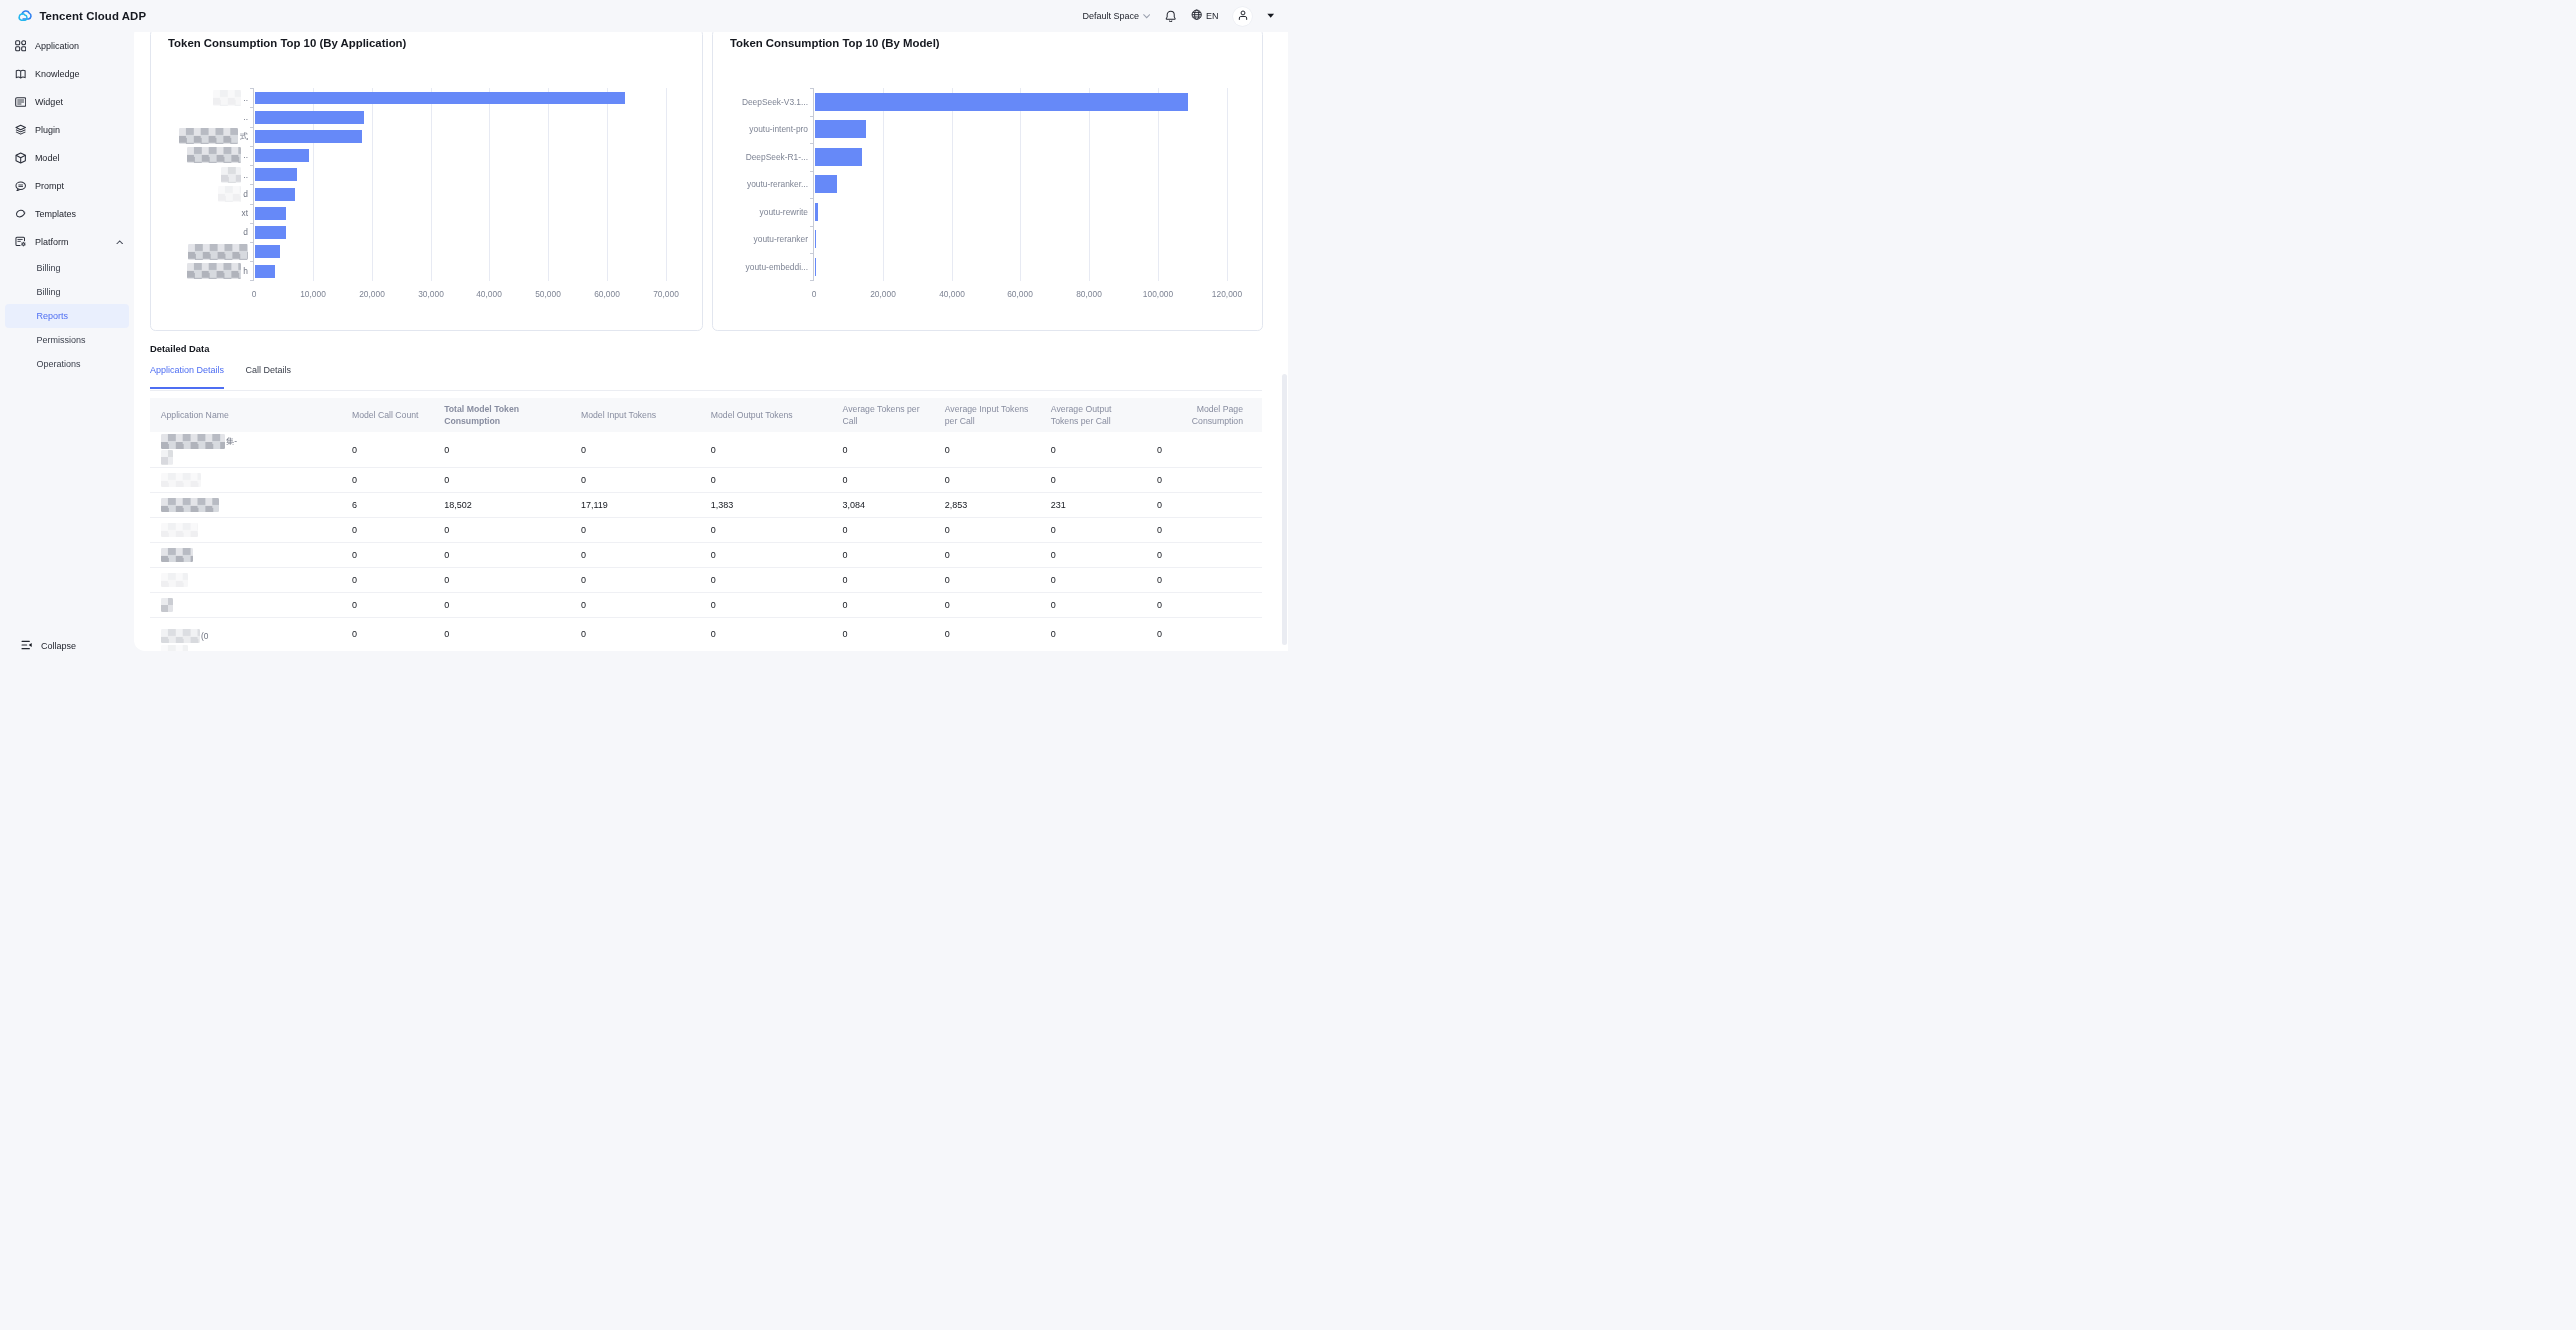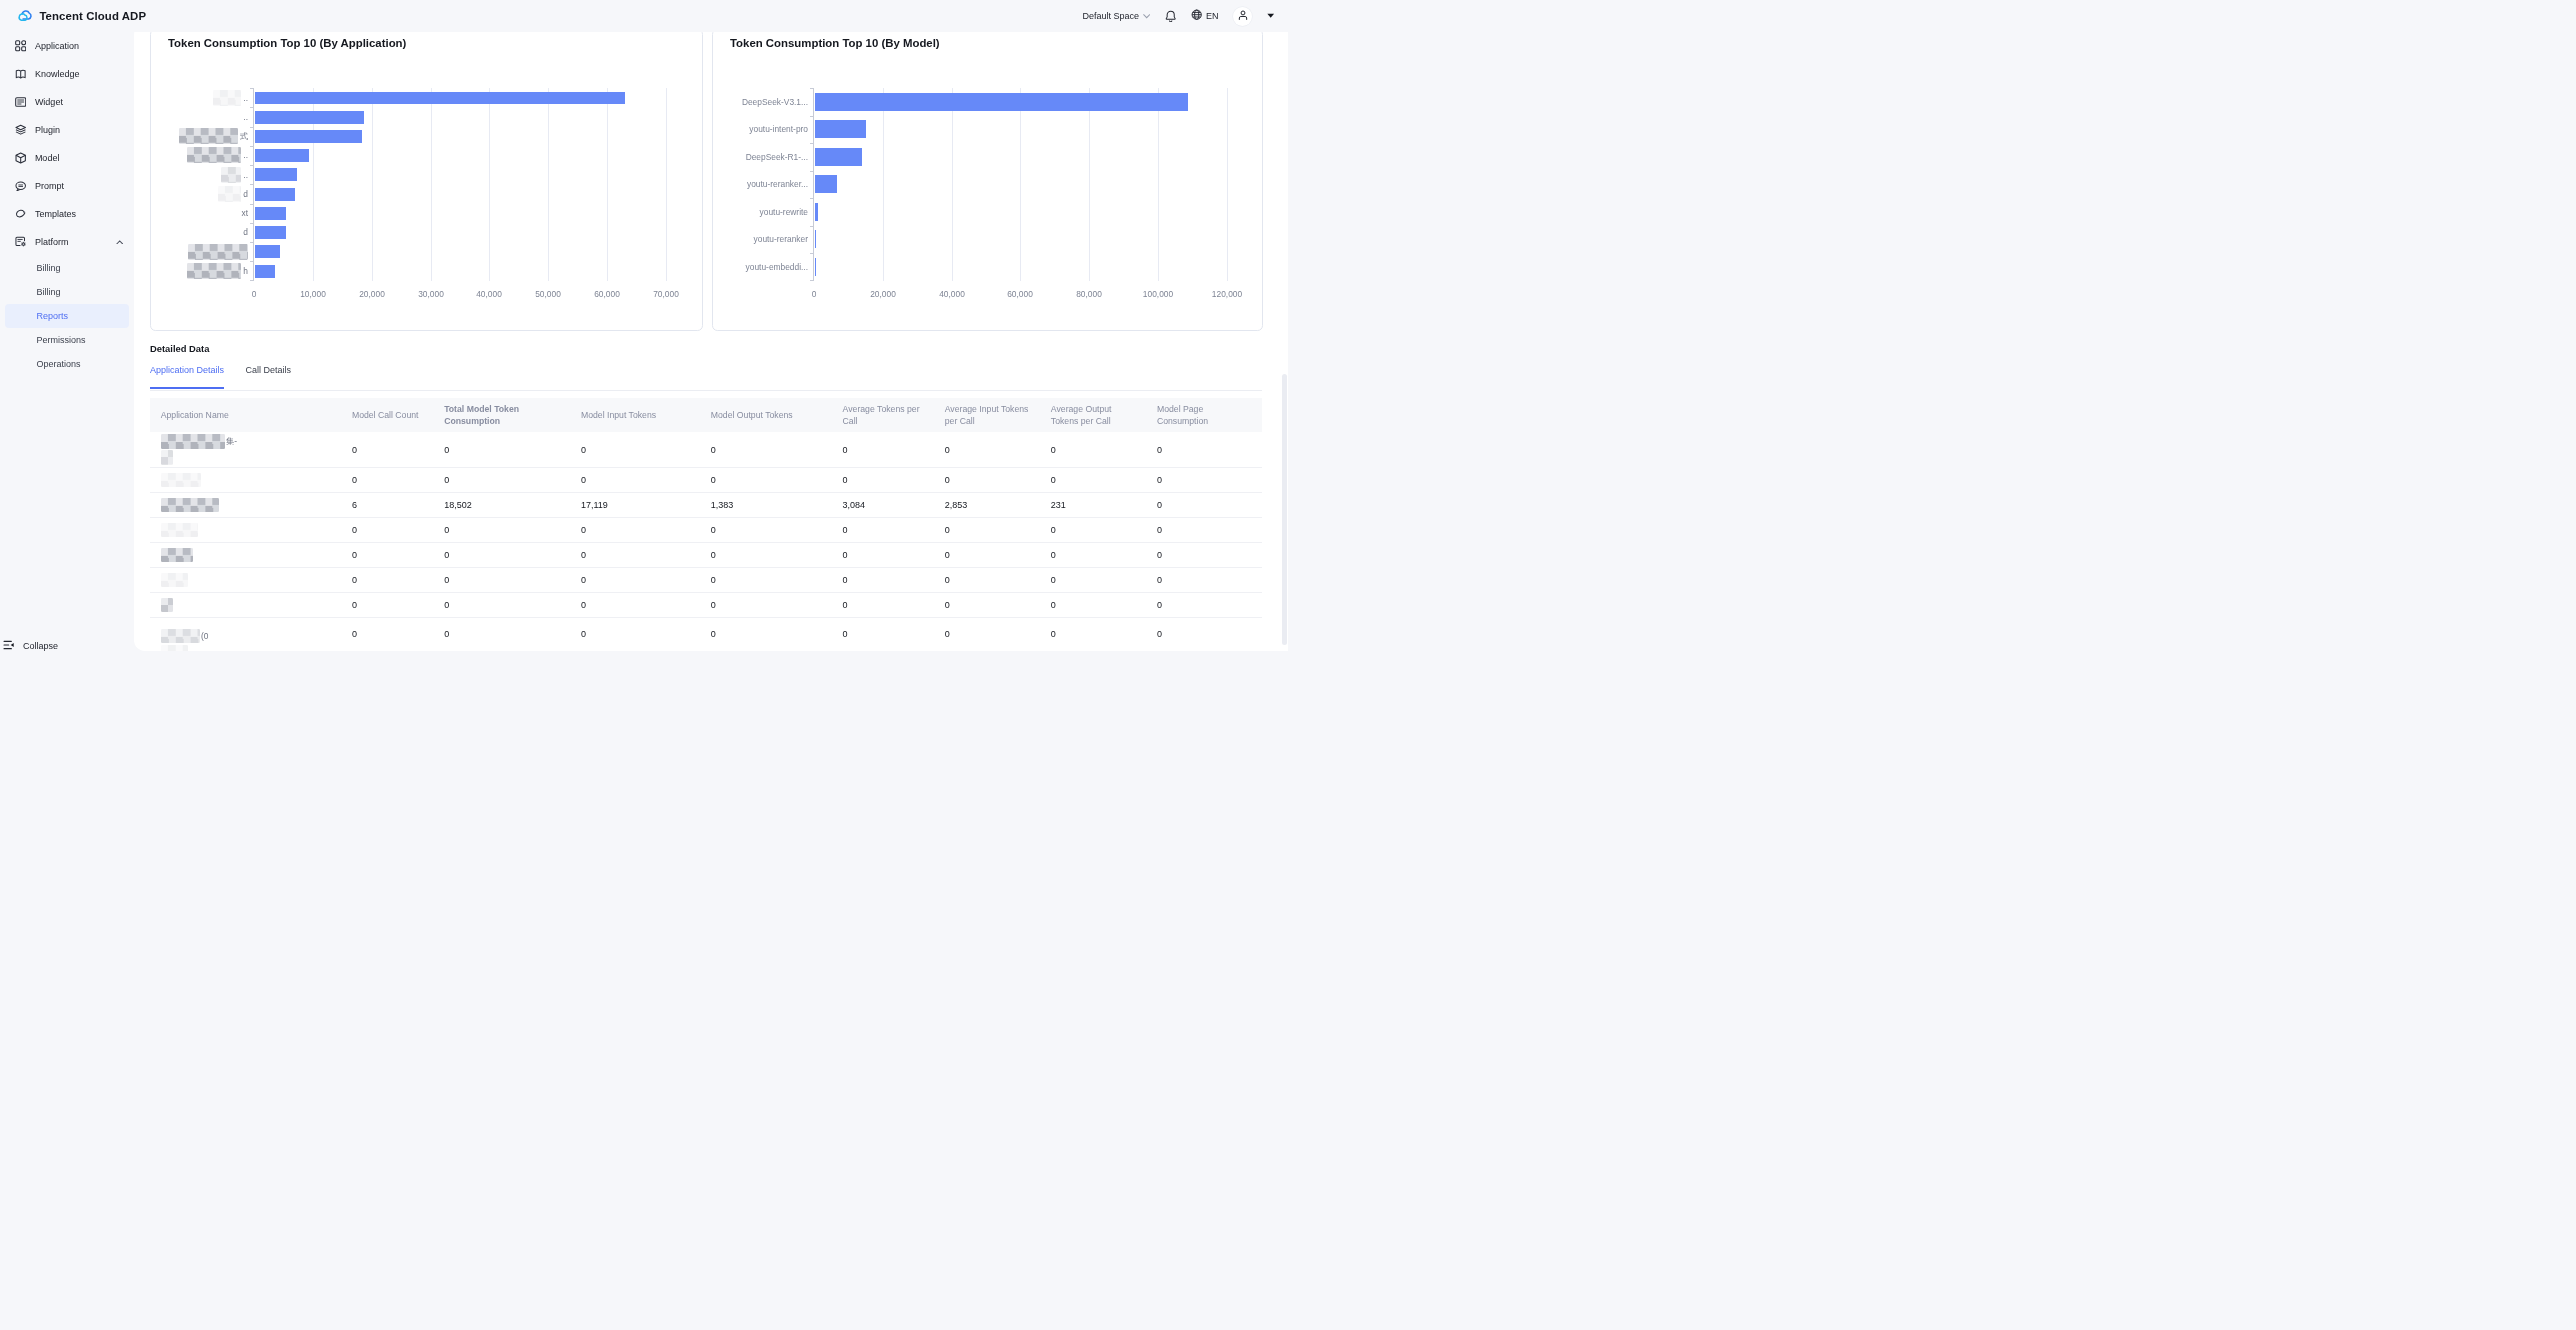--- a/index.html
+++ b/index.html
@@ -22,21 +22,21 @@
   .caret{cursor:pointer;display:flex;align-items:center;}
   
   .sidebar{position:absolute;left:0;top:32px;bottom:0;width:134px;background:#f6f7fa;z-index:4;}
   .side-item{height:28px;display:flex;align-items:center;gap:8.7px;padding:0 10.7px 0 14.8px;font-size:9px;color:#23262f;cursor:pointer;}
   .side-icon{width:11.4px;height:11.4px;display:flex;align-items:center;justify-content:center;color:#2b2f3a;}
   .side-icon svg{display:block;}
   .side-label{flex:1;}
   .side-chev{display:flex;align-items:center;color:#4a4f5c;}
   .side-sub{height:24px;display:flex;align-items:center;padding-left:31px;font-size:9px;color:#3c414d;cursor:pointer;margin:0 5.4px;border-radius:4px;}
   .side-sub.active{background:#e9effd;color:#4e6ef2;}
-  .collapse{position:absolute;left:0;bottom:6.7px;height:24px;display:flex;align-items:center;gap:8.7px;padding-left:3px;font-size:9px;color:#23262f;cursor:pointer;}
+  .collapse{position:absolute;left:0;bottom:6.7px;height:24px;display:flex;align-items:center;gap:8.7px;padding-left:21px;font-size:9px;color:#23262f;cursor:pointer;}
   
   .panel{position:absolute;left:134px;top:24px;width:1154px;height:627px;background:#ffffff;border-radius:10.7px 0 0 10.7px;overflow:hidden;}
   .card{position:absolute;top:5.4px;height:302px;background:#fff;border:0.7px solid #e2e6ef;border-radius:5.4px;box-sizing:border-box;}
   .card.c0{left:16px;width:553px;}
   .card.c1{left:578px;width:551px;}
   .card h3{position:absolute;left:17px;top:6.7px;margin:0;font-size:11.4px;font-weight:600;color:#15181f;}
   .plot{position:absolute;border-left:0.7px solid #c7cbd6;}
   .gridline{position:absolute;top:0;bottom:0;width:0.7px;background:#e7eaf3;}
   .bar{position:absolute;left:0.7px;background:#6689f8;}
   .ytick{position:absolute;left:-4px;width:4px;height:0.7px;background:#c7cbd6;}
@@ -370,21 +370,21 @@
     <div class="table" id="table">
         <div class="thead">
           <div class="th" style="width: 193px;">Application Name</div>
           <div class="th" style="width: 93px;">Model Call Count</div>
           <div class="th" style="width: 138px; font-weight: bold;">Total Model Token Consumption</div>
           <div class="th" style="width: 131px;">Model Input Tokens</div>
           <div class="th" style="width: 133px;">Model Output Tokens</div>
           <div class="th" style="width: 103px;">Average Tokens per Call</div>
           <div class="th" style="width: 107px;">Average Input Tokens per Call</div>
           <div class="th" style="width: 107px;">Average Output Tokens per Call</div>
-          <div class="th" style="width: 106px;">Model Page Consumption</div>
+          <div class="th" style="width: 106px; text-align: right;">Model Page Consumption</div>
         </div>
         <div class="trow tall">
           <div class="td name-cell" style="width: 193px;">
             <div class="name-line">
               <span class="mosaic dark" style="width: 64px;"></span>
               <span class="frag">集-</span>
             </div>
             <div class="name-line">
               <span class="mosaic light" style="width: 12px;"></span>
             </div>

